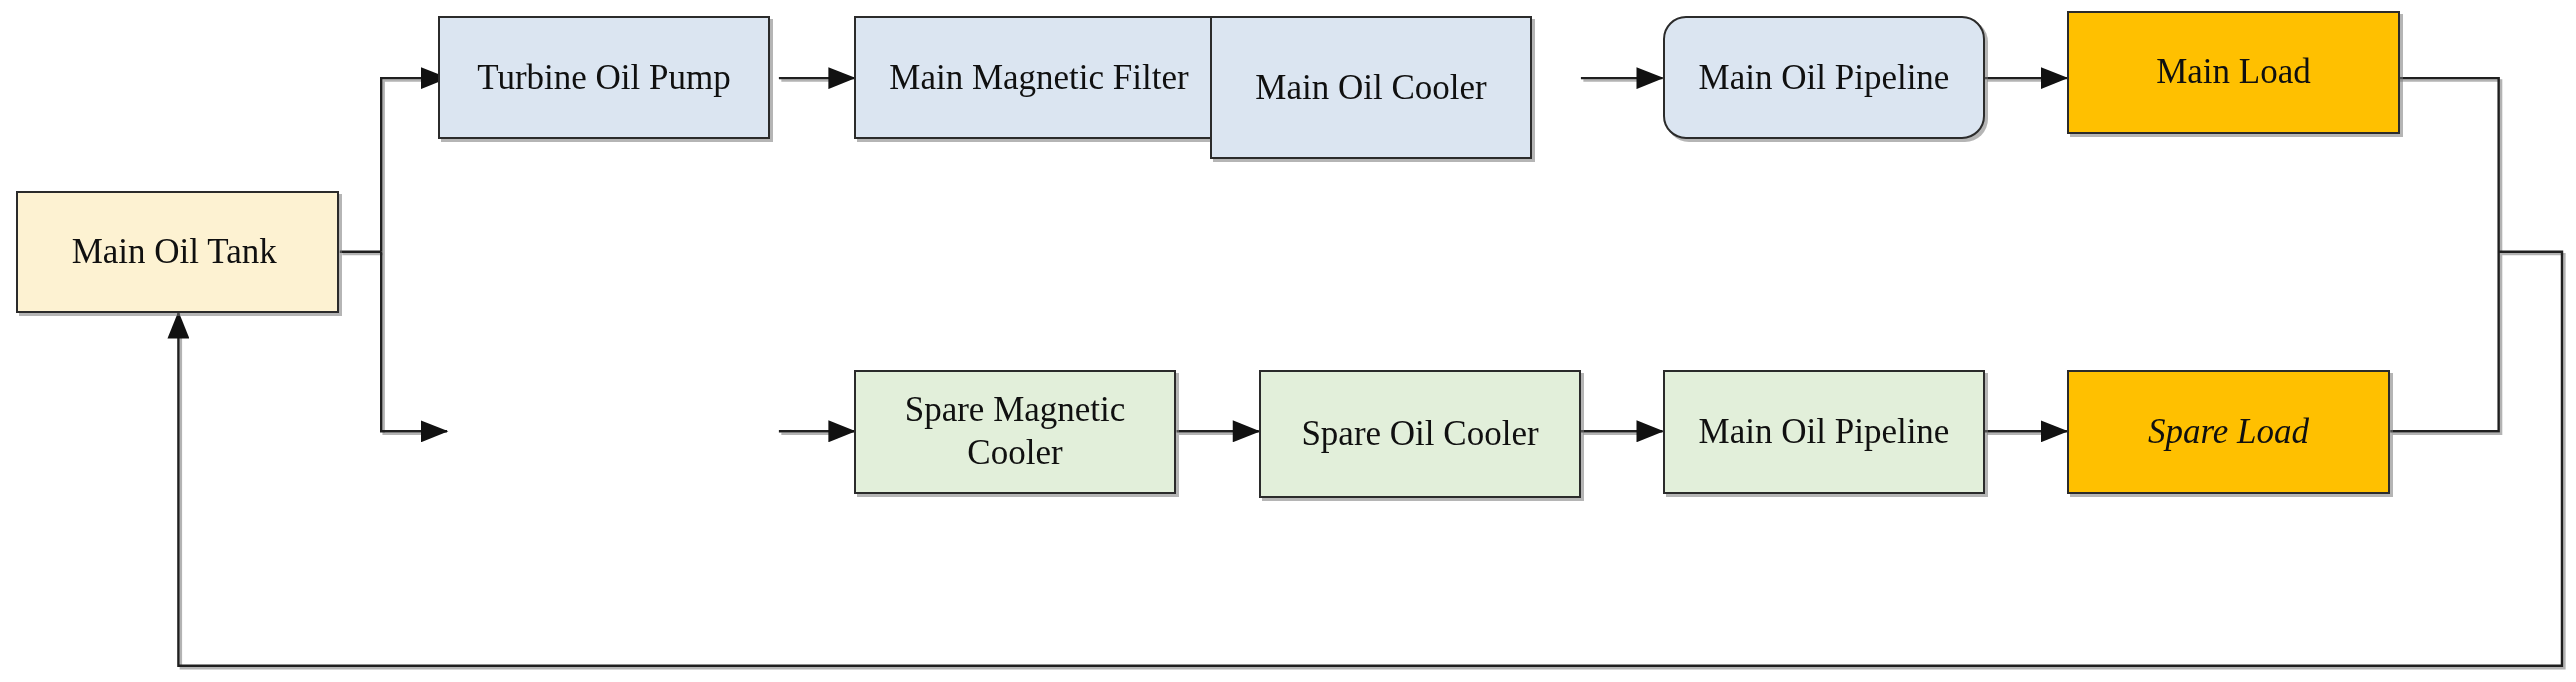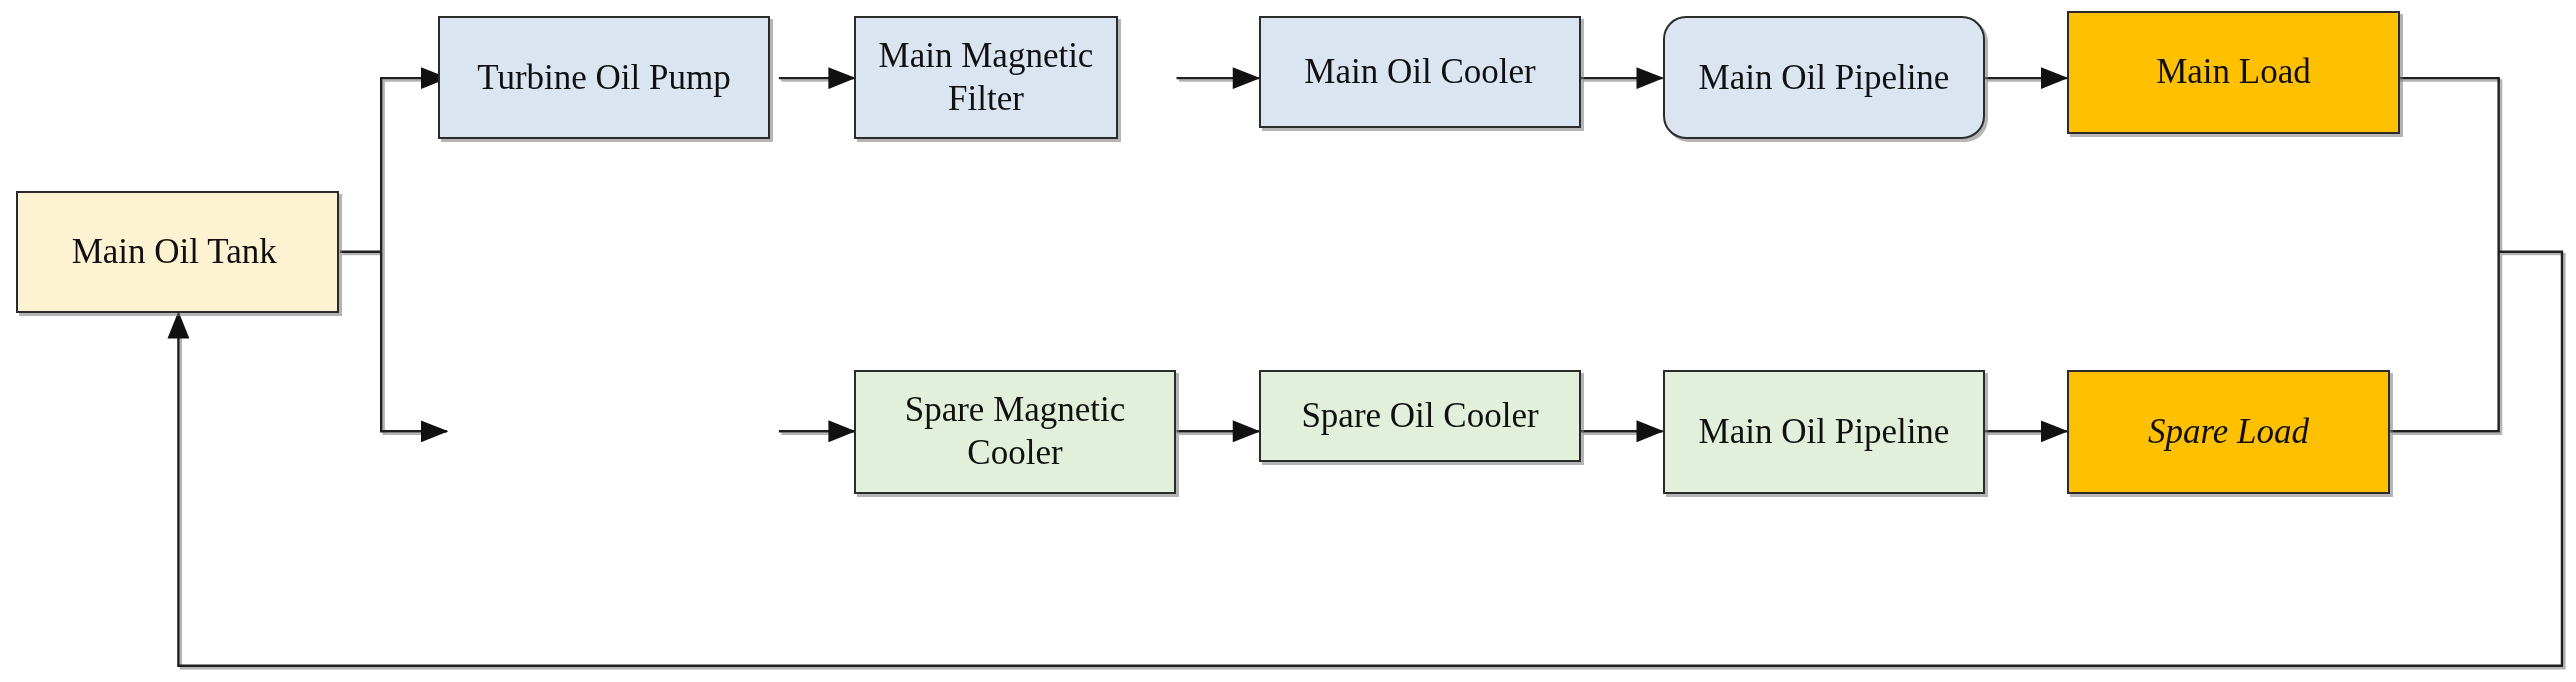--- a/index.html
+++ b/index.html
@@ -32,28 +32,28 @@
   }
   .fill-main  { background: var(--main-line-fill,  #dbe5f1); }
   .fill-spare { background: var(--spare-line-fill, #e2efda); }
   .fill-tank  { background: var(--tank-fill,       #fdf2d2); padding-left: 6px; }
   .fill-load  { background: var(--load-fill,       #ffc000); }
 
   
   .pos-tank          { left: 16.4px;   top: 191px; width: 323px; height: 122px; }
   
   .pos-m-pump        { left: 438px;  top: 16.4px;  width: 332px; height: 123px; }
-  .pos-m-filter      { left: 854px; top: 16.4px;  width: 264px; height: 123px; }
-  .pos-m-cooler      { left: 1259px; top: 16.4px;  width: 322px; height: 112px; }
+  .pos-m-filter      { left: 854px; top: 16.4px;  width: 370px; height: 123px; }
+  .pos-m-cooler      { left: 1210px; top: 16.4px;  width: 322px; height: 143px; }
   .pos-m-pipeline    { left: 1663px; top: 16.4px;  width: 322px; height: 123px; border-radius: 23px; }
   .pos-m-load        { left: 2067px; top: 11px;  width: 333px; height: 123px; }
   
   .pos-s-pump        { left: 447px;  top: 370px; width: 332px; height: 124px; }
   .pos-s-filter      { left: 854px; top: 370px; width: 322px; height: 124px; }
-  .pos-s-cooler      { left: 1259px; top: 370px; width: 322px; height: 92px; }
+  .pos-s-cooler      { left: 1259px; top: 370px; width: 322px; height: 128px; }
   .pos-s-pipeline    { left: 1663px; top: 370px; width: 322px; height: 124px; }
   .pos-s-load        { left: 2067px; top: 370px; width: 323px; height: 124px; font-style: italic; }
 </style>
 </head>
 <body>
 
 <div id="stage">
 
   <svg id="edges" viewBox="0 0 4230 1121" xmlns="http://www.w3.org/2000/svg">
     <defs>

